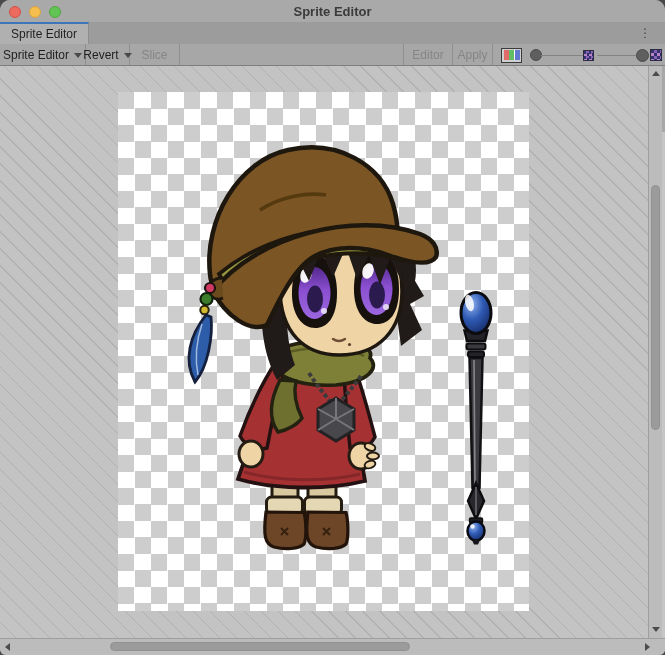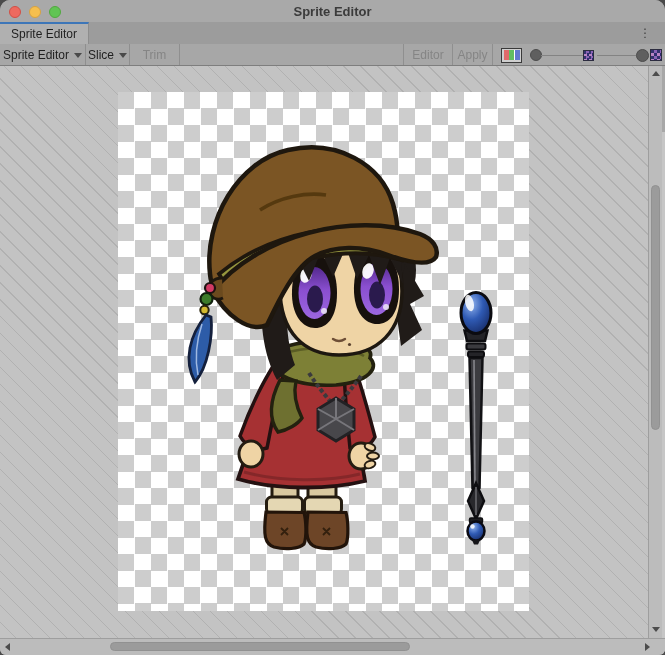--- a/index.html
+++ b/index.html
@@ -74,25 +74,25 @@
     </div>
     <div class="kebab">⋮</div>
   </div>
 
   <div class="toolbar">
     <div class="tb-btn" style="left:0;width:86px;">
       <span>Sprite Editor</span>
       <span class="caret"></span>
     </div>
     <div class="tb-btn" style="left:86px;width:44px;">
+      <span>Revert</span>
+      <span class="caret"></span>
+    </div>
+    <div class="tb-btn disabled" style="left:130px;width:50px;">
       <span>Slice</span>
-      <span class="caret"></span>
-    </div>
-    <div class="tb-btn disabled" style="left:130px;width:50px;">
-      <span>Trim</span>
     </div>
     <div class="sep" style="left:403px;"></div>
     <div class="tb-btn disabled" style="left:404px;width:49px;">
       <span>Editor</span>
     </div>
     <div class="tb-btn disabled" style="left:453px;width:40px;text-align:right;">
       <span>Apply</span>
     </div>
     <div class="rgb-btn">
         <div class="rgb-inner"></div>

